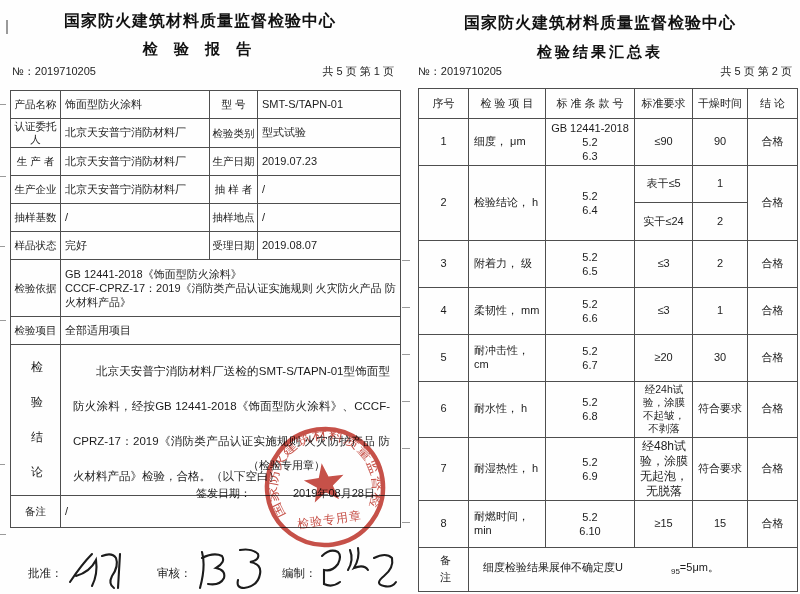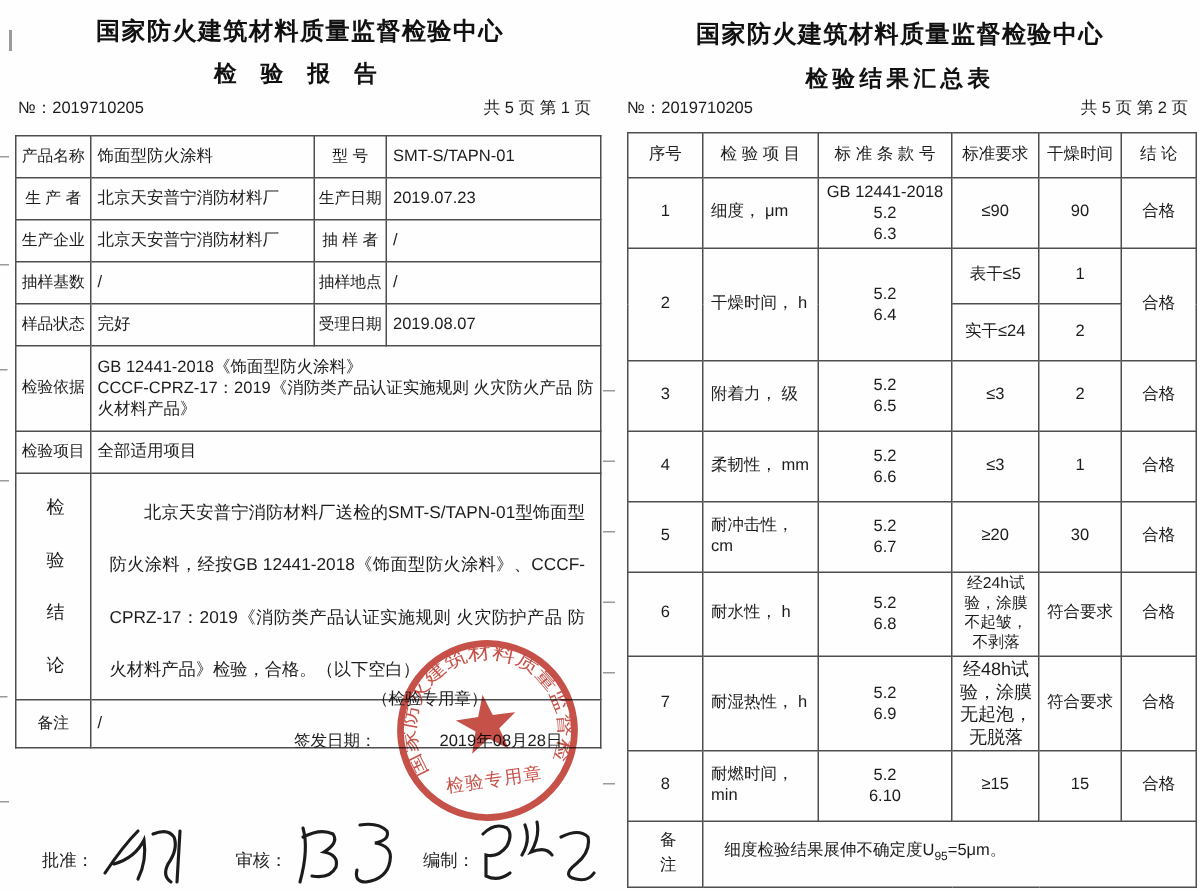--- a/index.html
+++ b/index.html
@@ -29,21 +29,21 @@
   .stack4{line-height:35px;font-size:12px;}
   .stack2{line-height:17px;font-size:11px;}
   .concl{position:relative;vertical-align:top;}
   .concl .para{font-size:11.5px;line-height:35px;text-indent:2em;padding:8px 6px 0 8px;text-align:justify;}
   .overlay{position:absolute;font-size:11px;color:#1c1c1c;z-index:3;}
   .stampwrap{position:absolute;left:259px;top:421px;width:132px;height:132px;z-index:4;
              transform:rotate(-8deg);opacity:0.88;mix-blend-mode:multiply;}
   .sig{position:absolute;z-index:2;}
   .sigrow-label{position:absolute;font-size:11.5px;color:#222;}
   .artifact{position:absolute;background:#9a9a9a;}
-  sub{font-size:8px;}
+  sub{font-size:8px;margin-left:48px;}
 </style>
 </head>
 <body>
 
 <div class="sheet">
 
   <div class="page" id="page1">
     <div class="org" style="top:11px;">国家防火建筑材料质量监督检验中心</div>
     <div class="doctitle" style="top:40px;letter-spacing:6px;">检 验 报 告</div>
     <div class="noline" style="top:64px;padding:0 6px 0 12px;">
@@ -57,20 +57,26 @@
           <col style="width:149px">
           <col style="width:48px">
           <col style="width:143px">
         </colgroup>
       <tbody>
           <tr class="h28">
         <td class="lab">产品名称</td>
         <td class="val">饰面型防火涂料</td>
         <td class="lab">型    号</td>
         <td class="val">SMT-S/TAPN-01</td>
+      </tr>
+      <tr class="h28">
+        <td class="lab">认证委托人</td>
+        <td class="val">北京天安普宁消防材料厂</td>
+        <td class="lab">检验类别</td>
+        <td class="val">型式试验</td>
       </tr>
       <tr class="h28">
         <td class="lab">生 产 者</td>
         <td class="val">北京天安普宁消防材料厂</td>
         <td class="lab">生产日期</td>
         <td class="val">2019.07.23</td>
       </tr>
       <tr class="h28">
         <td class="lab">生产企业</td>
         <td class="val">北京天安普宁消防材料厂</td>
@@ -189,21 +195,21 @@
           <div>GB 12441-2018</div>
           <div>5.2</div>
           <div>6.3</div>
         </td>
         <td>≤90</td>
         <td>90</td>
         <td>合格</td>
       </tr>
       <tr class="r37">
         <td rowspan="2">2</td>
-        <td rowspan="2" class="item">干燥时间， h</td>
+        <td rowspan="2" class="item">检验结论， h</td>
         <td rowspan="2" class="clause">
           <div>5.2</div>
           <div>6.4</div>
         </td>
         <td>表干≤5</td>
         <td>1</td>
         <td rowspan="2">合格</td>
       </tr>
       <tr class="r38">
         <td>实干≤24</td>

